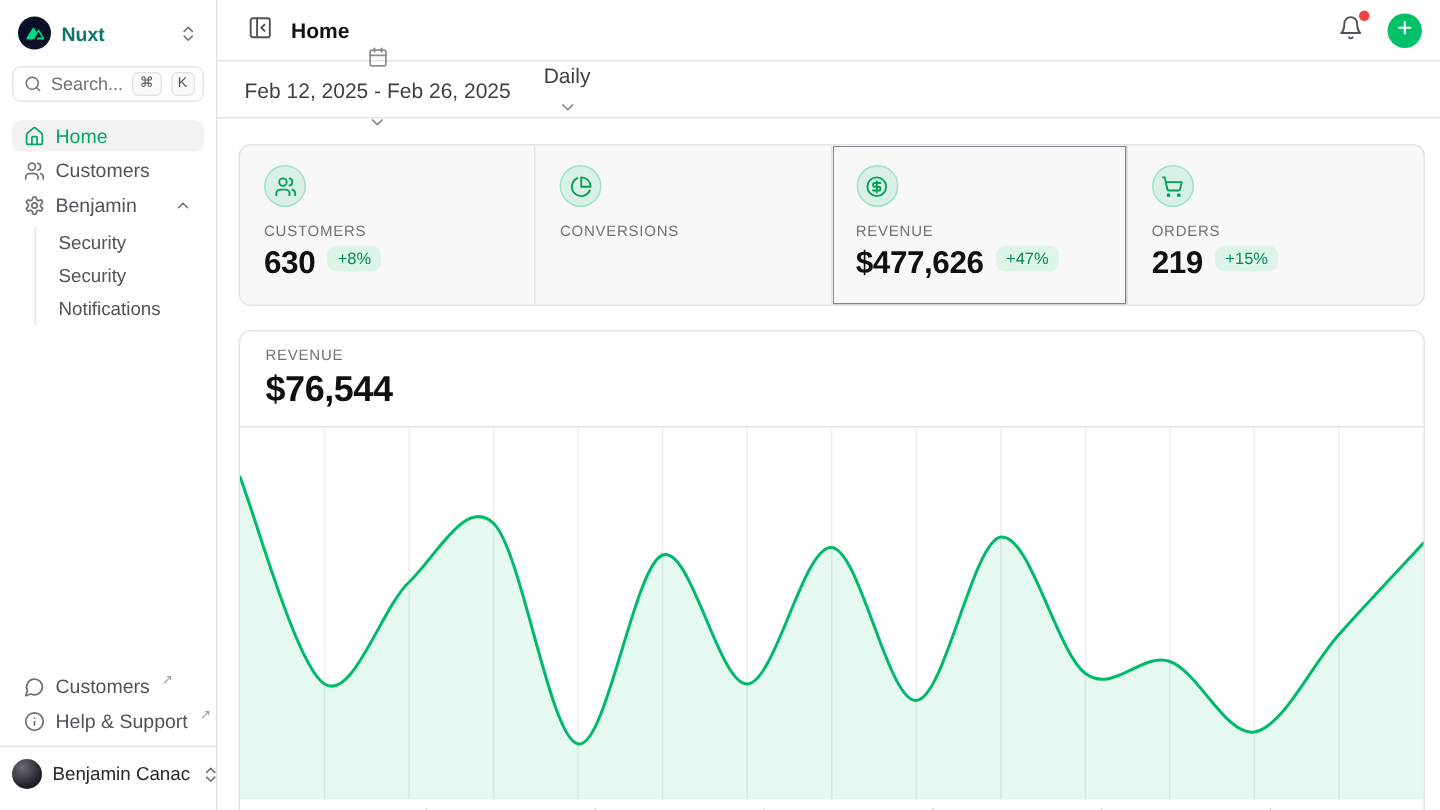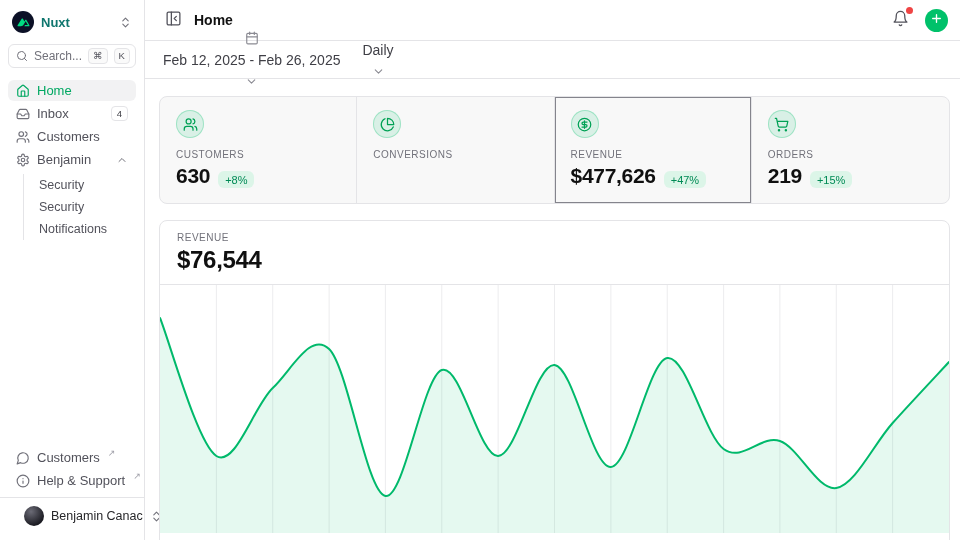--- a/index.html
+++ b/index.html
@@ -34,21 +34,21 @@
   .nav-label { flex: 1; white-space: nowrap; }
   .nav-badge { font-size: 9.5px; color: #3f3f46; border: 1px solid var(--border);
     border-radius: 4px; padding: 1px 5px; line-height: 11px; background: #fff; }
   .nav-chev { display: flex; color: #71717a; }
   .sub { margin: 2px 0 2px 15px; border-left: 1px solid var(--border); padding-left: 11px;
     display: flex; flex-direction: column; }
   .sub-item { font-size: 12.5px; color: #52525b; height: 22px; display: flex;
     align-items: center; cursor: pointer; border-radius: 5px; padding: 0 4px; }
   .spacer { flex: 1; }
   .ext { font-size: 9px; color: #a1a1aa; margin-left: 1px; align-self: flex-start; margin-top: 1px; }
-  .user-row { margin: 6px -8px 0; border-top: 1px solid var(--border); padding: 8px 24px 6px;
+  .user-row { margin: 6px -8px 0; border-top: 1px solid var(--border); padding: 8px 8px 6px;
     display: flex; align-items: center; gap: 7px; cursor: pointer; }
   .avatar { width: 20px; height: 20px; border-radius: 50%; flex: none;
     background: radial-gradient(circle at 35% 28%, #6b6b76, #1b1b22 72%); }
   .user-name { font-size: 12.5px; font-weight: 500; color: #27272a; flex: 1; white-space: nowrap; }
   
   .main { flex: 1; display: flex; flex-direction: column; min-width: 0; }
   .topbar { height: 41px; min-height: 41px; border-bottom: 1px solid var(--border);
     display: flex; align-items: center; gap: 10px; padding: 0 12px 0 18px; }
   .icon-btn { background: none; border: none; color: #52525b; display: flex; cursor: pointer; padding: 2px; }
   .page-title { font-size: 14px; font-weight: 700; color: #111; }
@@ -67,21 +67,21 @@
   
   .stats { display: grid; grid-template-columns: repeat(4, 1fr); border: 1px solid var(--border);
     border-radius: 8px; background: #f8f8f8; overflow: hidden; }
   .stat { padding: 13px 16px 15px; border-right: 1px solid var(--border); cursor: pointer; }
   .stat:last-child { border-right: none; }
   .stat.selected { box-shadow: inset 0 0 0 1px #84848c; }
   .stat-icon { width: 28px; height: 28px; border-radius: 50%; background: rgba(0,193,106,.12);
     box-shadow: inset 0 0 0 1px rgba(0,193,106,.28); color: #00a155;
     display: flex; align-items: center; justify-content: center; }
   .stat-label { margin-top: 11px; font-size: 10px; font-weight: 500; letter-spacing: .5px; color: #71717a; }
-  .stat-value-row { display: flex; align-items: flex-end; gap: 8px; margin-top: 4px; }
+  .stat-value-row { display: flex; align-items: flex-start; gap: 8px; margin-top: 4px; }
   .stat-value { font-size: 21px; font-weight: 700; color: #101010; letter-spacing: -.3px; }
   .stat-badge { font-size: 11px; font-weight: 500; color: var(--badge-text);
     background: var(--badge-bg); padding: 2.5px 7px; border-radius: 6px; }
   
   .chart-card { margin-top: 16px; border: 1px solid var(--border); border-radius: 8px; background: #fff; }
   .chart-head { padding: 11px 17px 10px; border-bottom: 1px solid var(--border); }
   .chart-label { font-size: 10px; font-weight: 500; letter-spacing: .5px; color: #71717a; }
   .chart-value { font-size: 24px; font-weight: 700; color: #101010; margin-top: 3px; letter-spacing: -.3px; }
   .chart-body { position: relative; }
   #chart-svg { display: block; width: 100%; height: 248px; }
@@ -122,30 +122,20 @@
 
   <nav class="nav" id="nav">
       <div class="nav-item active">
         <span class="nav-icon">
           <svg width="14" height="14" viewBox="0 0 24 24" fill="none" stroke="currentColor" stroke-width="2" stroke-linecap="round" stroke-linejoin="round">
             <path d="M15 21v-8a1 1 0 0 0-1-1h-4a1 1 0 0 0-1 1v8"></path>
             <path d="M3 10a2 2 0 0 1 .709-1.528l7-5.999a2 2 0 0 1 2.582 0l7 5.999A2 2 0 0 1 21 10v9a2 2 0 0 1-2 2H5a2 2 0 0 1-2-2z"></path>
           </svg>
         </span>
         <span class="nav-label">Home</span>
-      </div>
-      <div class="nav-item">
-        <span class="nav-icon">
-          <svg width="14" height="14" viewBox="0 0 24 24" fill="none" stroke="currentColor" stroke-width="2" stroke-linecap="round" stroke-linejoin="round">
-            <path d="M22 12h-6l-2 3h-4l-2-3H2"></path>
-            <path d="M5.45 5.11 2 12v6a2 2 0 0 0 2 2h16a2 2 0 0 0 2-2v-6l-3.45-6.89A2 2 0 0 0 16.76 4H7.24a2 2 0 0 0-1.79 1.11z"></path>
-          </svg>
-        </span>
-        <span class="nav-label">Inbox</span>
-        <span class="nav-badge">4</span>
       </div>
       <div class="nav-item">
         <span class="nav-icon">
           <svg width="14" height="14" viewBox="0 0 24 24" fill="none" stroke="currentColor" stroke-width="2" stroke-linecap="round" stroke-linejoin="round">
             <path d="M16 21v-2a4 4 0 0 0-4-4H6a4 4 0 0 0-4 4v2"></path>
             <circle cx="9" cy="7" r="4"></circle>
             <path d="M22 21v-2a4 4 0 0 0-3-3.87"></path>
             <path d="M16 3.13a4 4 0 0 1 0 7.75"></path>
           </svg>
         </span>

